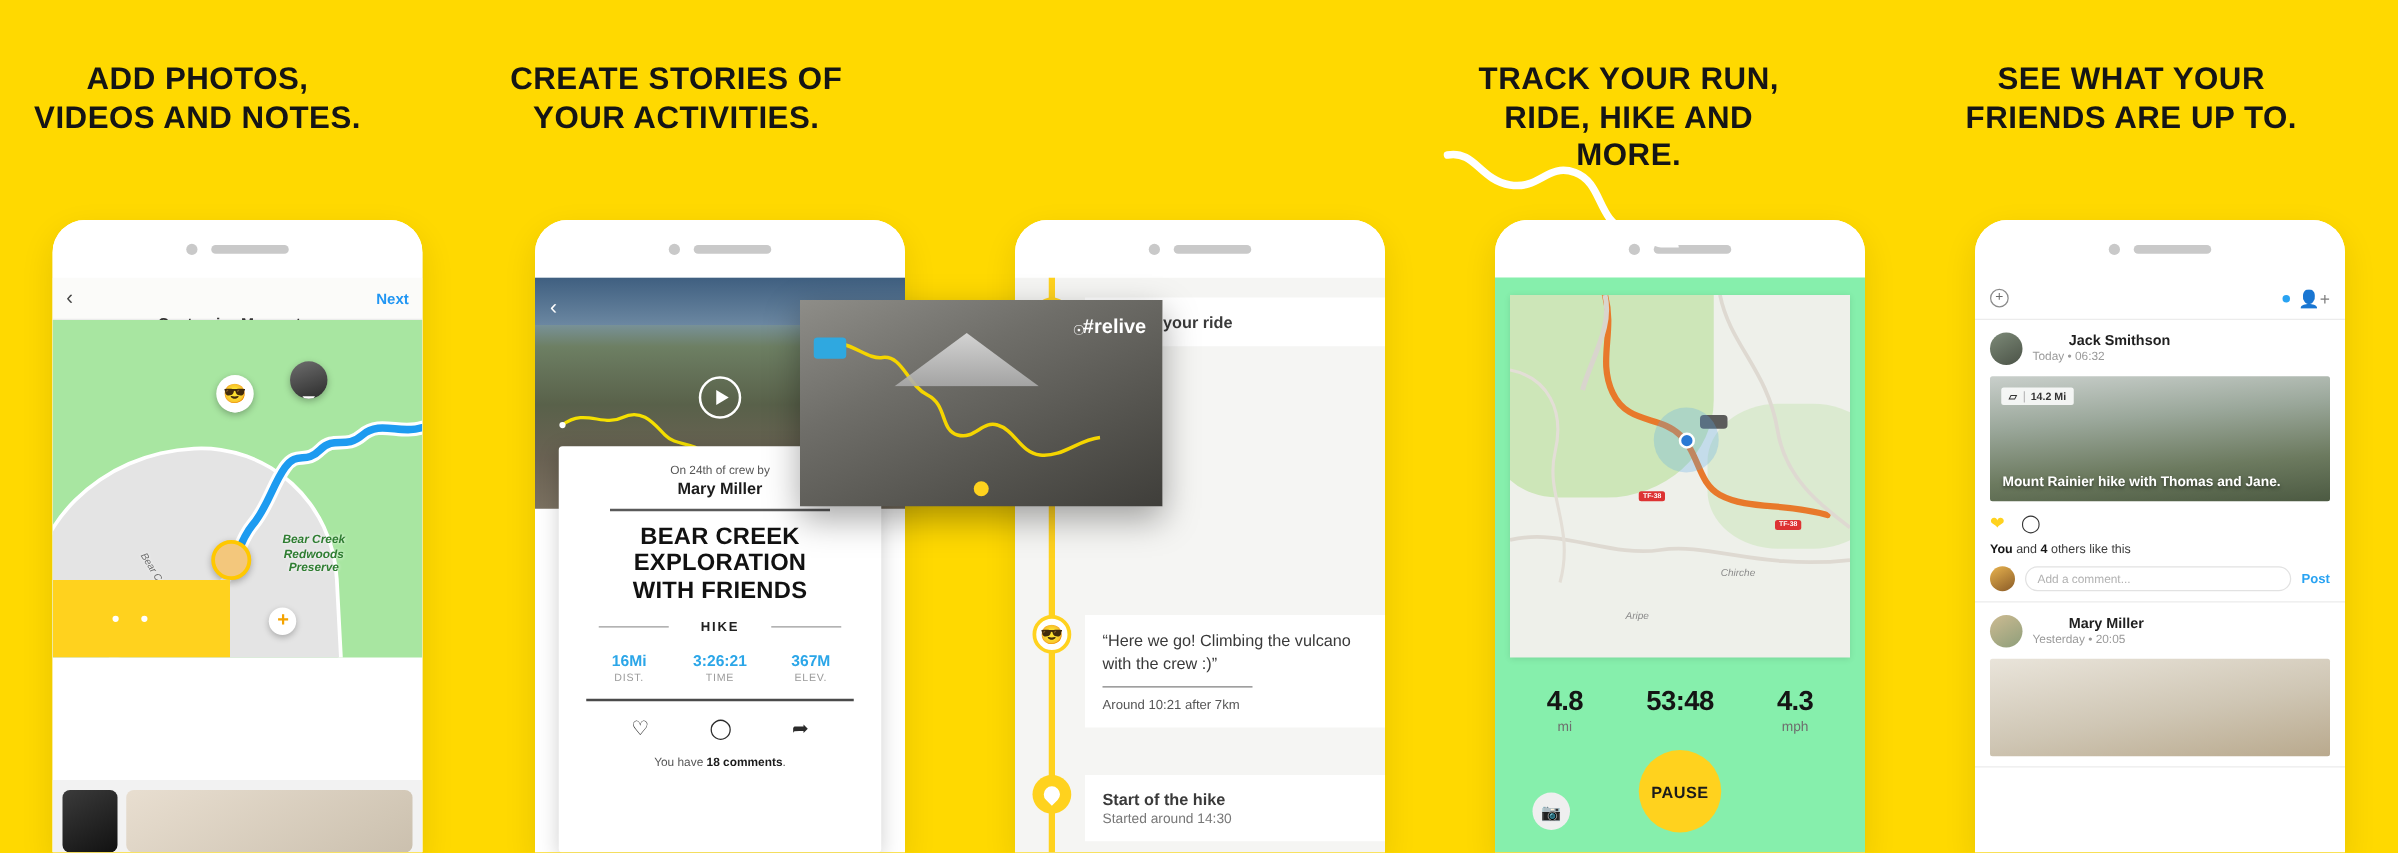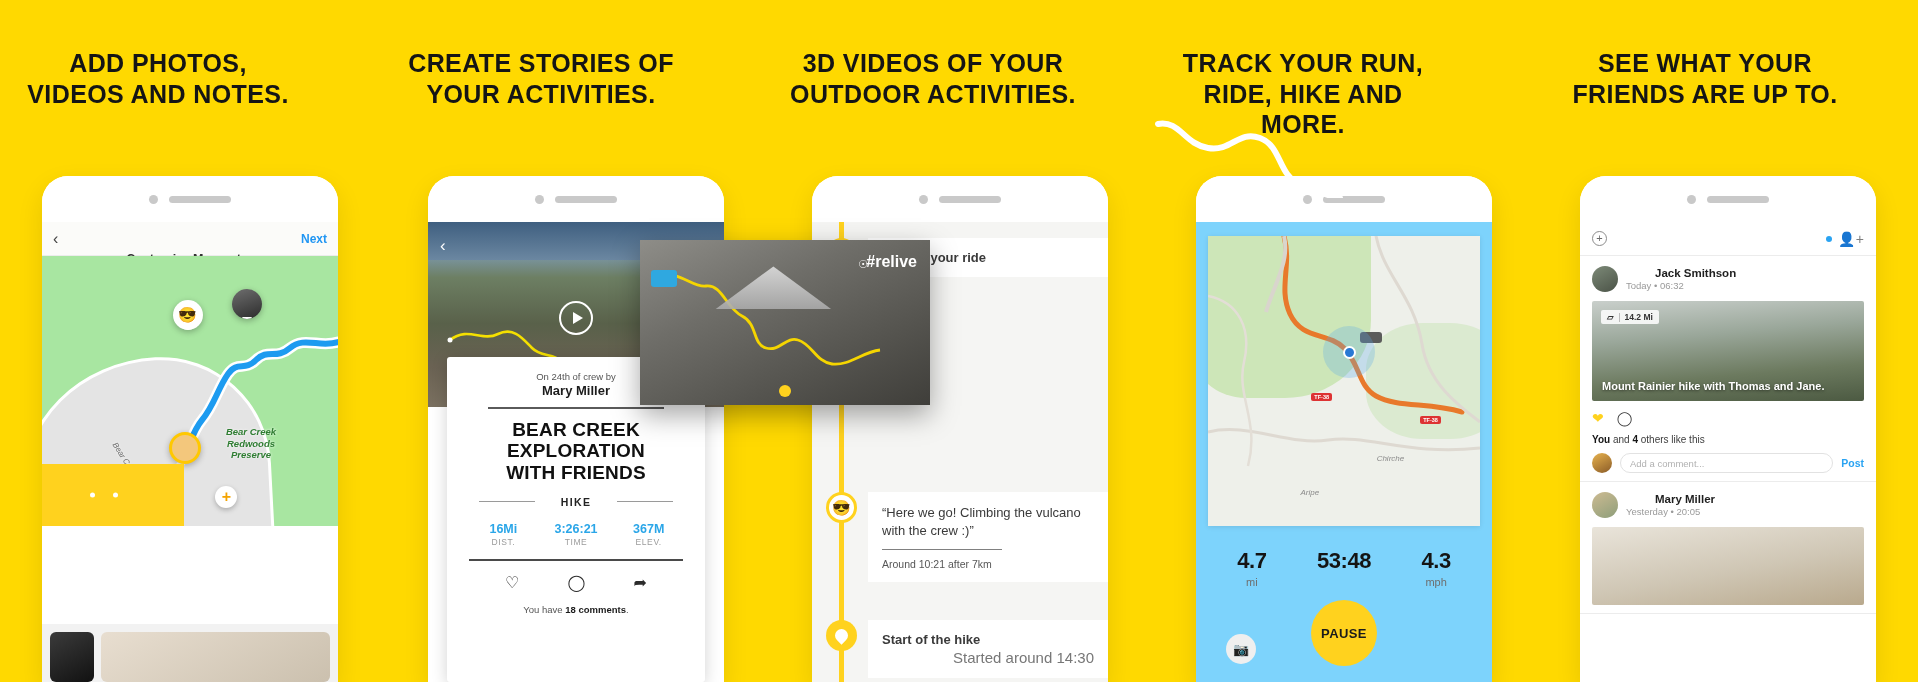--- a/index.html
+++ b/index.html
@@ -138,21 +138,21 @@
   .tl-row { position: absolute; left: 0; right: 0; display: flex; align-items: flex-start; }
   .tl-pin {
     position: relative; z-index: 3; margin-left: 14px; width: 31px; height: 31px; border-radius: 50%;
     background: #FFD21E; display:flex;align-items:center;justify-content:center; flex: none;
   }
   .tl-pin .mk { width: 13px; height: 13px; border-radius: 50% 50% 50% 0; background:#fff; transform: rotate(-45deg); }
   .tl-pin .mk::after{content:'';position:absolute;width:5px;height:5px;border-radius:50%;background:#FFD21E;left:13px;top:10px;}
   .tl-pin.emoji { background:#fff; border:3px solid #FFD21E; font-size: 15px; }
   .tl-card { background: #fff; flex:1; margin-left: 11px; padding: 12px 14px; }
   .tl-head { font-size: 13px; font-weight: 700; color: #3a3a3a; }
-  .tl-sub { font-size: 15px; color: #777; margin-top: 2px; text-align: right; }
+  .tl-sub { font-size: 11px; color: #777; margin-top: 2px; }
   .quote { font-size: 13px; color: #3a3a3a; line-height: 1.38; }
   .quote-rule { width: 120px; height:1px; background:#808080; margin: 9px 0 8px; }
   .quote-meta { font-size: 10.5px; color: #565656; }
   .video3d {
     position: absolute; left: 640px; top: 240px; width: 290px; height: 165px;
     background: linear-gradient(155deg,#8e8d88 0%,#6f6e69 35%,#55544f 70%,#3f3e3a 100%);
     box-shadow: 0 10px 26px rgba(0,0,0,.35); z-index: 20; overflow: hidden;
   }
   .video3d .peak { position:absolute; left:26%; top:16%; width:40%; height:26%;
     background: linear-gradient(180deg,#dedede,#aaa); clip-path: polygon(50% 0,100% 100%,0 100%); opacity:.9;}
@@ -220,21 +220,20 @@
   .postlink { font-size: 10.5px; color: #29A3F2; font-weight: 700; }
   .squiggle { position:absolute; left: 1150px; top: 118px; width: 200px; height: 80px; z-index: 1;}
 </style>
 </head>
 <body>
 
 <div class="stage">
 
   <div class="col-head" style="left:20px;top:48px;width:276px">ADD PHOTOS, VIDEOS AND NOTES.</div>
   <div class="col-head" style="left:403px;top:48px;width:276px">CREATE STORIES OF YOUR ACTIVITIES.</div>
-  <div class="col-head" style="left:790px;top:48px;width:286px">3D VIDEOS OF YOUR OUTDOOR ACTIVITIES.</div>
   <div class="col-head" style="left:1158px;top:48px;width:290px">TRACK YOUR RUN, RIDE, HIKE AND MORE.</div>
   <div class="col-head" style="left:1540px;top:48px;width:330px">SEE WHAT YOUR FRIENDS ARE UP TO.</div>
 
   <svg class="squiggle" viewBox="0 0 200 80">
     <path d="M8 6 C 30 2, 34 26, 58 30 C 82 34, 88 12, 110 20 C 132 28, 128 58, 150 66 C 166 72, 176 78, 190 80" fill="none" stroke="#ffffff" stroke-width="6" stroke-linecap="round"></path>
   </svg>
 
   <div class="phone" style="left:42px;top:176px;width:296px;height:506px">
     <div class="notch-row">
       <span class="notch-dot"></span>
@@ -401,21 +400,21 @@
     <span class="loc">☉</span>
     <span class="brand">#relive</span>
     <span class="dotb"></span>
   </div>
 
   <div class="phone" style="left:1196px;top:176px;width:296px;height:506px">
     <div class="notch-row">
       <span class="notch-dot"></span>
       <span class="notch-bar"></span>
     </div>
-    <div class="screen" style="background:#7dd3fc">
+    <div class="screen" style="background:#86efac">
       <div class="trackmap">
         <div class="green"></div>
         <div class="green2"></div>
         <svg viewBox="0 0 272 290" preserveAspectRatio="none">
           <path d="M76 0 C 84 30, 70 52, 82 78 C 94 104, 120 96, 136 112
                    C 152 128, 150 150, 168 160 C 190 172, 220 166, 254 176" fill="none" stroke="#E8792B" stroke-width="5" stroke-linecap="round"></path>
           <path d="M76 0 C 82 26, 66 48, 58 76" fill="none" stroke="#d9d5cd" stroke-width="4"></path>
           <path d="M0 196 C 40 186, 80 210, 120 204 C 160 198, 200 220, 272 212" fill="none" stroke="#ded9d1" stroke-width="3"></path>
           <path d="M168 0 C 176 40, 206 60, 214 108 C 220 146, 248 168, 272 186" fill="none" stroke="#ded9d1" stroke-width="3"></path>
           <path d="M0 60 C 30 66, 44 92, 36 126 C 28 160, 52 186, 40 230" fill="none" stroke="#e3ded6" stroke-width="2.5"></path>
@@ -425,21 +424,21 @@
             <i></i>
           </div>
         <div class="roadshield" style="left:38%;top:54%">TF-38</div>
         <div class="roadshield" style="left:78%;top:62%">TF-38</div>
         <div class="mapname" style="left:62%;top:75%">Chirche</div>
         <div class="mapname" style="left:34%;top:87%">Aripe</div>
       </div>
 
       <div class="trackstats">
         <div class="col">
-          <div class="v">4.7</div>
+          <div class="v">4.8</div>
           <div class="k">mi</div>
         </div>
         <div class="col">
           <div class="v">53:48</div>
           <div class="k"></div>
         </div>
         <div class="col">
           <div class="v">4.3</div>
           <div class="k">mph</div>
         </div>

